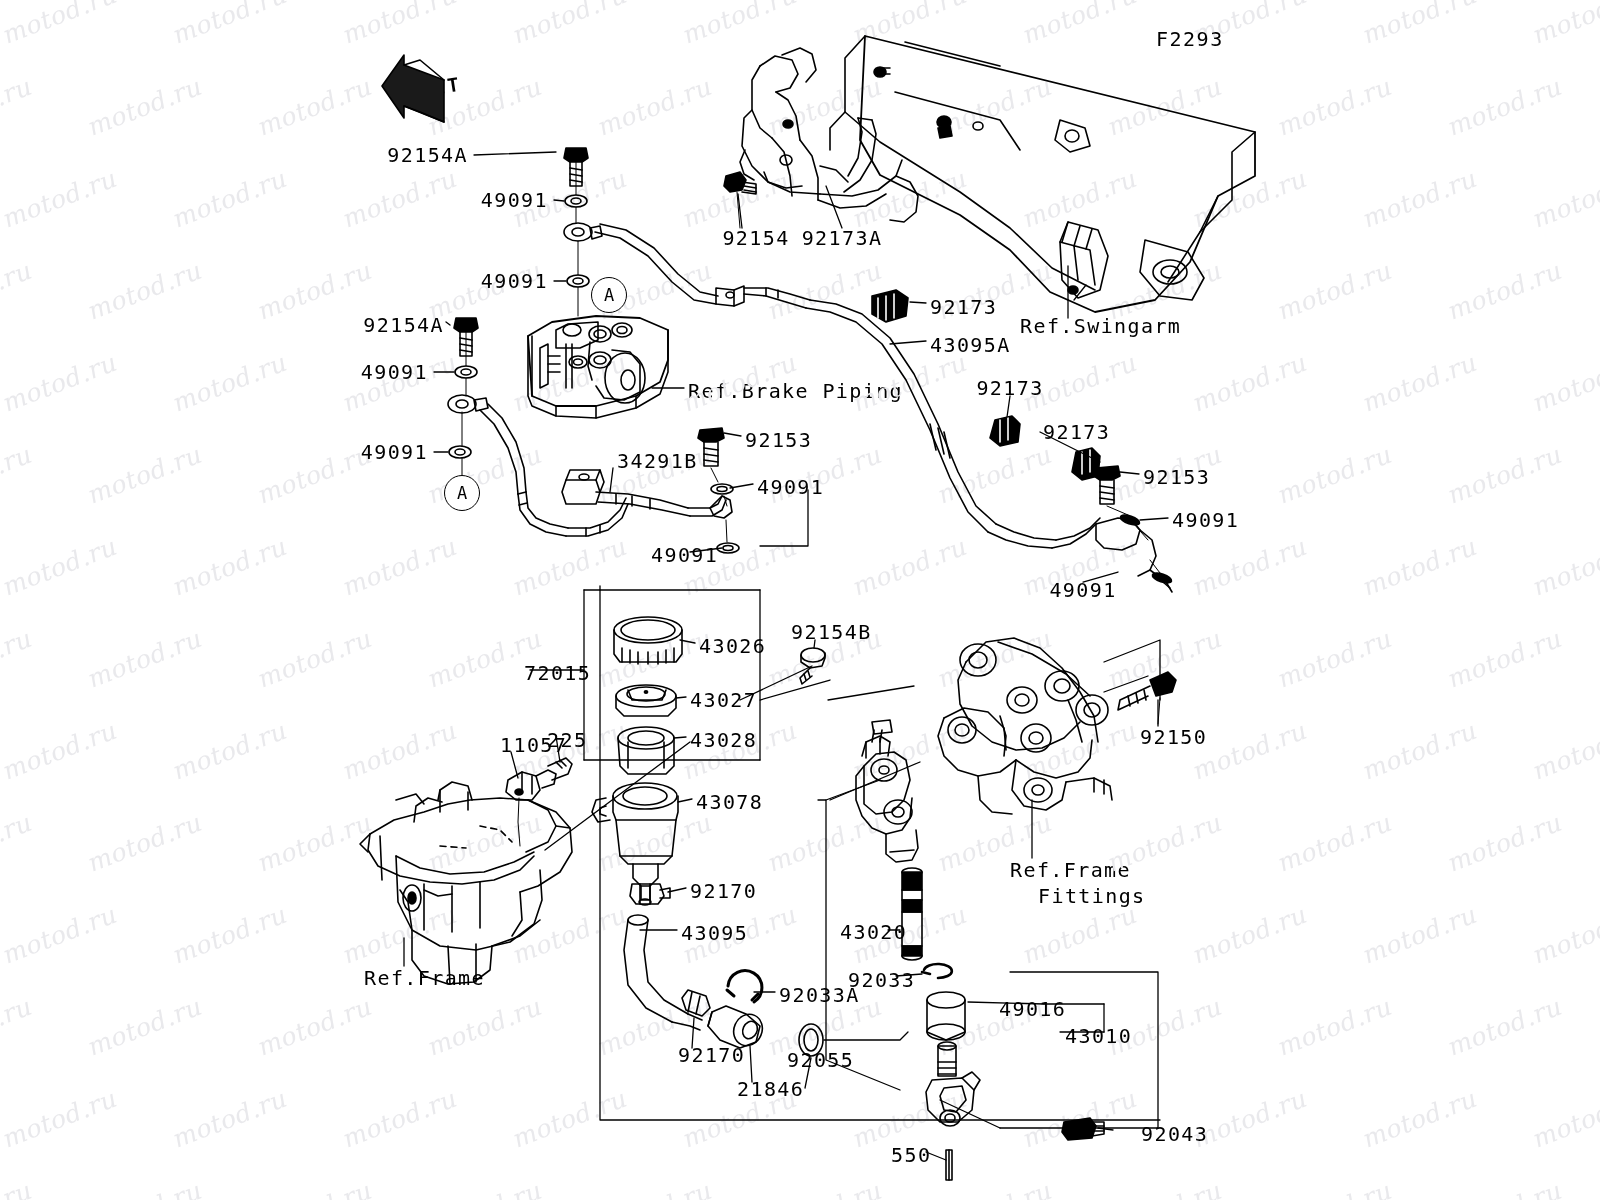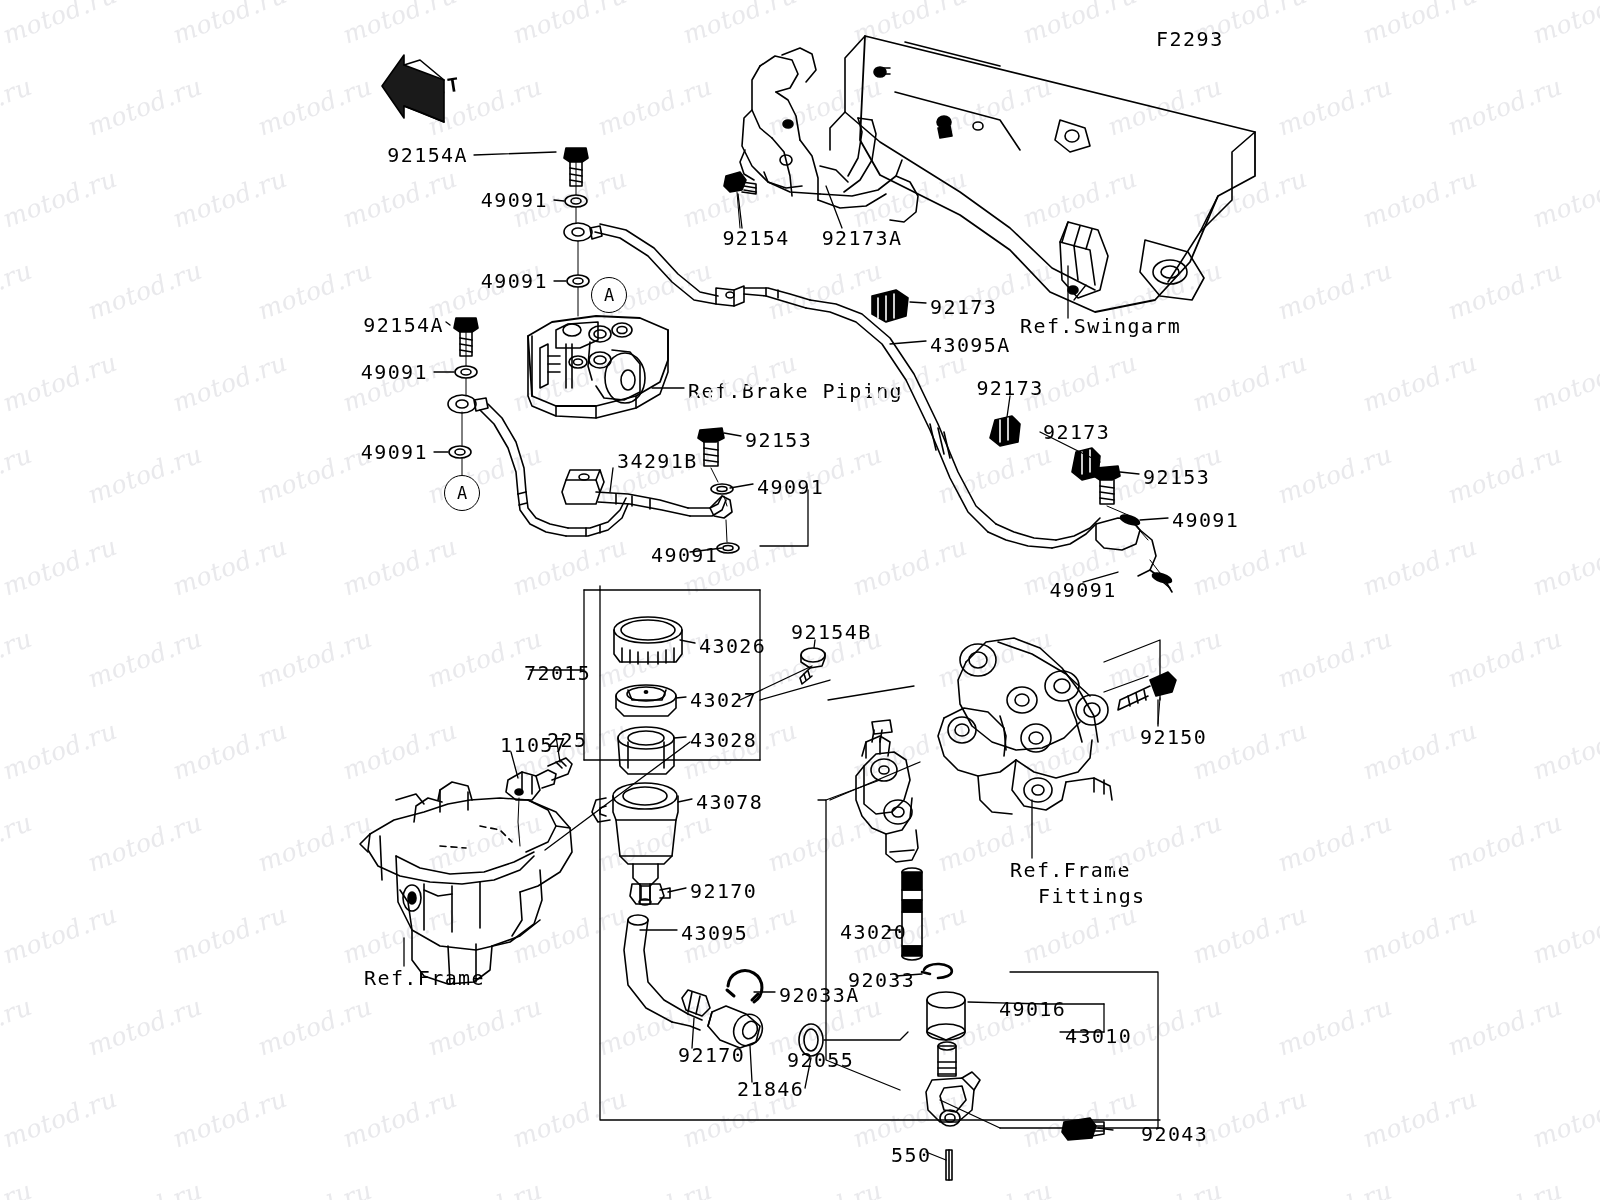--- a/index.html
+++ b/index.html
@@ -642,21 +642,21 @@
   </svg>
 
   <div id="labels">
       <div class="lbl r" style="left: 468px; top: 143px;">92154A</div>
       <div class="lbl r" style="left: 548px; top: 188px;">49091</div>
       <div class="lbl r" style="left: 548px; top: 269px;">49091</div>
       <div class="lbl r" style="left: 444px; top: 313px;">92154A</div>
       <div class="lbl r" style="left: 428px; top: 360px;">49091</div>
       <div class="lbl r" style="left: 428px; top: 440px;">49091</div>
       <div class="lbl c" style="left: 756px; top: 226px;">92154</div>
-      <div class="lbl c" style="left: 842px; top: 226px; margin-left: 20px;">92173A</div>
+      <div class="lbl c" style="left: 842px; top: 226px;">92173A</div>
       <div class="lbl" style="left: 930px; top: 295px;">92173</div>
       <div class="lbl" style="left: 930px; top: 333px;">43095A</div>
       <div class="lbl c" style="left: 1010px; top: 376px;">92173</div>
       <div class="lbl" style="left: 1043px; top: 420px;">92173</div>
       <div class="lbl" style="left: 1143px; top: 465px;">92153</div>
       <div class="lbl" style="left: 1172px; top: 508px;">49091</div>
       <div class="lbl c" style="left: 1083px; top: 578px;">49091</div>
       <div class="lbl" style="left: 745px; top: 428px;">92153</div>
       <div class="lbl" style="left: 617px; top: 449px;">34291B</div>
       <div class="lbl" style="left: 757px; top: 475px;">49091</div>

